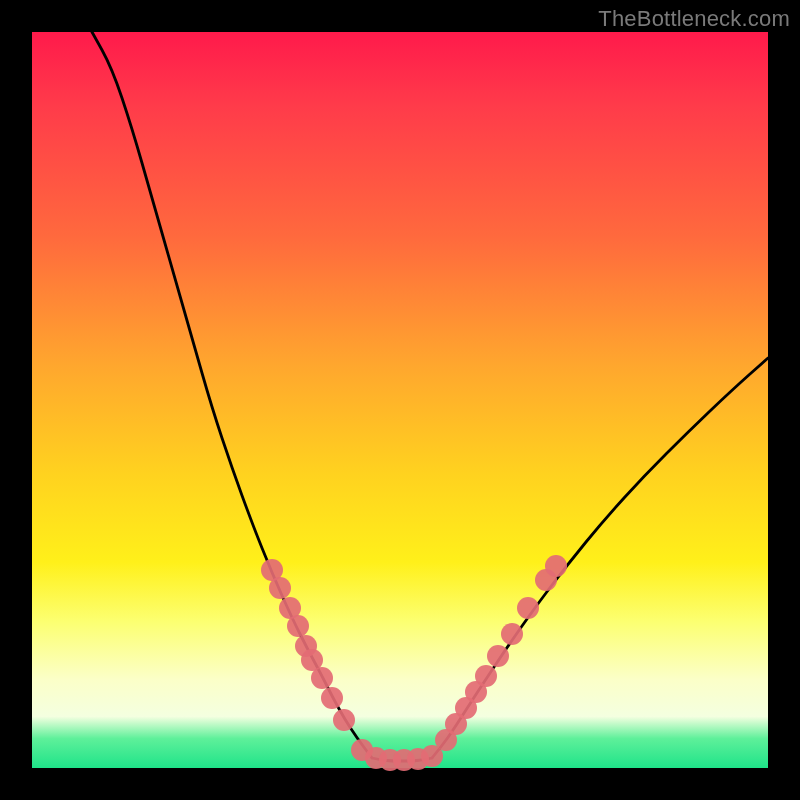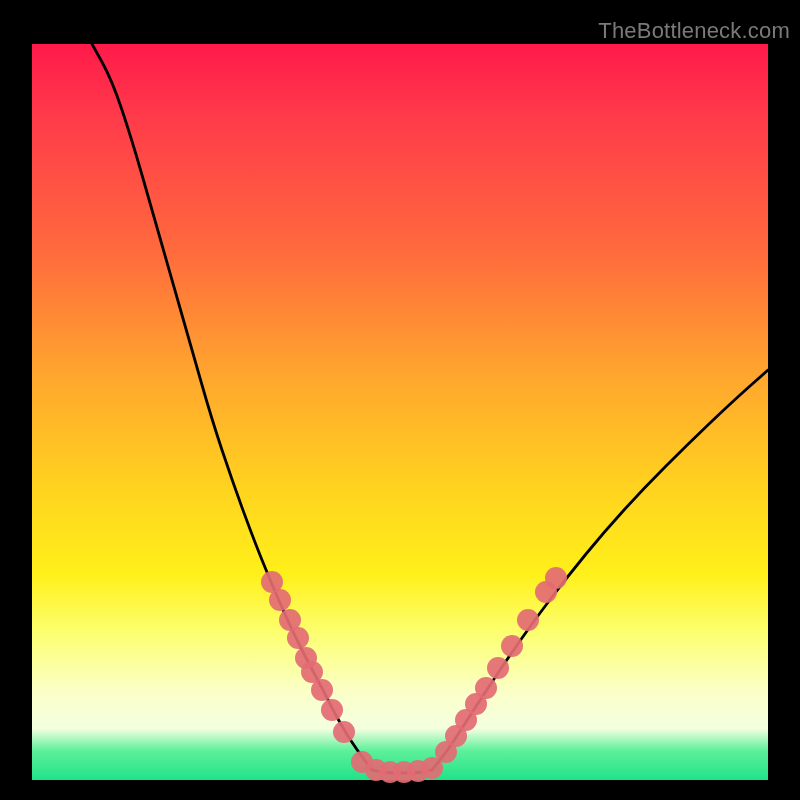--- a/index.html
+++ b/index.html
@@ -6,21 +6,21 @@
     margin: 0;
     padding: 0;
     width: 800px;
     height: 800px;
     background: #000;
     overflow: hidden;
     font-family: Arial, Helvetica, sans-serif;
   }
   .frame {
     position: absolute;
-    top: 12px;
+    top: 0;
     left: 0;
     width: 800px;
     height: 672px;
     background: #000;
   }
   .plot {
     position: absolute;
     top: 32px;
     left: 32px;
     width: 736px;

